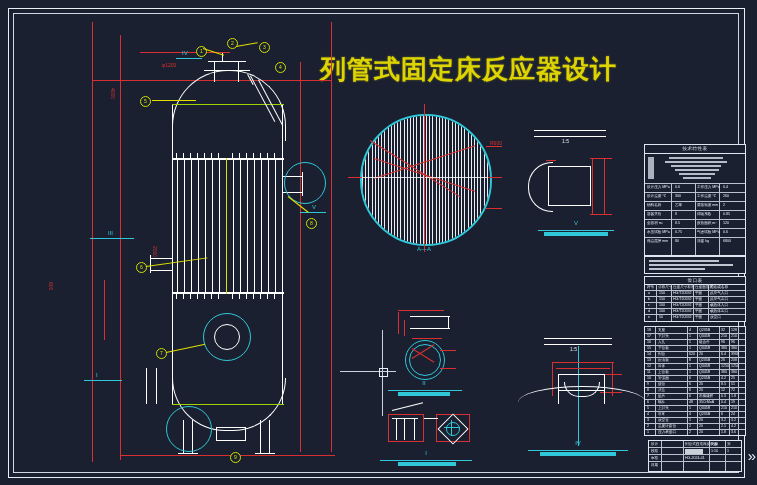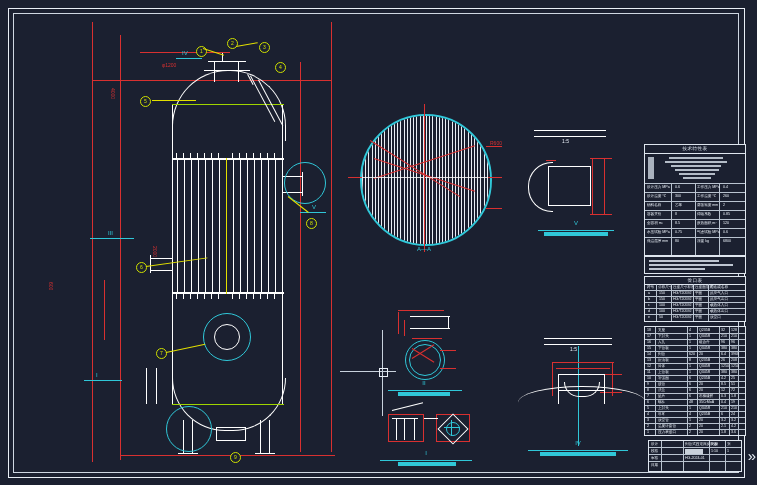--- a/index.html
+++ b/index.html
@@ -75,20 +75,21 @@
   .pickbox{position:absolute;width:7px;height:7px;border:1px solid #e8eef6;background:transparent;}
 </style>
 </head>
 <body>
 
 <div id="app">
 
   <div class="sheet-border"></div>
   <div class="sheet-border-inner"></div>
 
+  <div class="dwg-title">列管式固定床反应器设计</div>
 
   <div>
 
     <div class="r" style="left:92px;top:22px;width:1px;height:440px;"></div>
     <div class="r" style="left:92px;top:80px;width:240px;height:1px;"></div>
     <div class="r" style="left:331px;top:22px;width:1px;height:430px;"></div>
     <div class="r" style="left:120px;top:455px;width:215px;height:1px;"></div>
     <div class="r" style="left:120px;top:35px;width:1px;height:425px;"></div>
     <div class="r" style="left:300px;top:62px;width:1px;height:390px;"></div>
     <div class="r" style="left:104px;top:280px;width:1px;height:60px;"></div>

